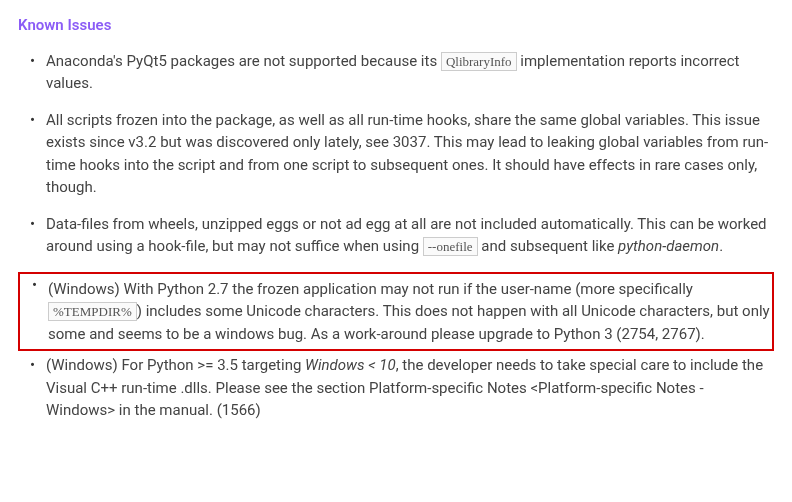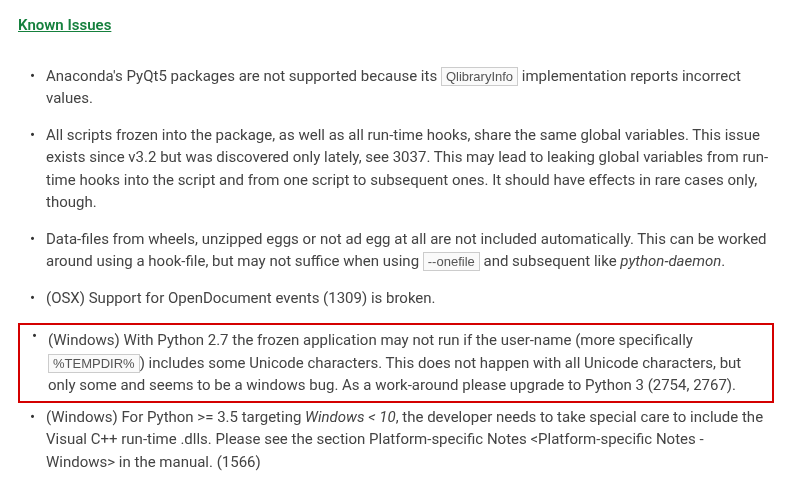--- a/index.html
+++ b/index.html
@@ -11,23 +11,22 @@
       font-family: -apple-system, BlinkMacSystemFont, "Segoe UI", Roboto, "Helvetica Neue", Arial, sans-serif;
       color: #333;
       background: #fff;
       padding: 14px 18px;
       width: 792px;
       line-height: 1.5;
     }
     .heading {
       font-size: 15px;
       font-weight: 600;
-      color: #15803d;
-      margin-bottom: 28px;
-      text-decoration: underline;
+      color: #8b5cf6;
+      margin-bottom: 13px;
     }
     ul {
       list-style: none;
       padding-left: 0;
     }
     li {
       position: relative;
       padding-left: 28px;
       margin-bottom: 14px;
       font-size: 15px;
@@ -35,21 +34,21 @@
     }
     li::before {
       content: "•";
       position: absolute;
       left: 12px;
       top: 0;
       font-size: 15px;
       color: #333;
     }
     code {
-      font-family: Liberation Sans, sans-serif;
+      font-family: Liberation Serif, serif;
       font-size: 13px;
       border: 1px solid #ccc;
       padding: 1px 4px;
       background: #fafafa;
       color: #555;
       white-space: nowrap;
     }
     em.italic {
       font-style: italic;
       margin-top: 32px;
@@ -77,23 +76,20 @@
 
   <li>
     <span>All scripts frozen into the package, as well as all run-time hooks, share the same global variables. This issue exists since v3.2 but was discovered only lately, see 3037. This may lead to leaking global variables from run-time hooks into the script and from one script to subsequent ones. It should have effects in rare cases only, though.</span>
   </li>
 
   <li>
     <span>Data-files from wheels, unzipped eggs or not ad egg at all are not included automatically. This can be worked around using a hook-file, but may not suffice when using </span><code>--onefile</code><span> and subsequent like </span><em class="italic">python-daemon</em><span>.</span>
   </li>
 
 
-  <li>
-    <span>(OSX) Support for OpenDocument events (1309) is broken.</span>
-  </li>
 
   <li class="highlighted">
     <span>(Windows) With Python 2.7 the frozen application may not run if the user-name (more specifically </span><code>%TEMPDIR%</code><span>) includes some Unicode characters. This does not happen with all Unicode characters, but only some and seems to be a windows bug. As a work-around please upgrade to Python 3 (2754, 2767).</span>
   </li>
 
   <li>
     <span>(Windows) For Python &gt;= 3.5 targeting </span><em class="italic">Windows &lt; 10</em><span>, the developer needs to take special care to include the Visual C++ run-time .dlls. Please see the section Platform-specific Notes &lt;Platform-specific Notes - Windows&gt; in the manual. (1566)</span>
   </li>
 
 </ul>

